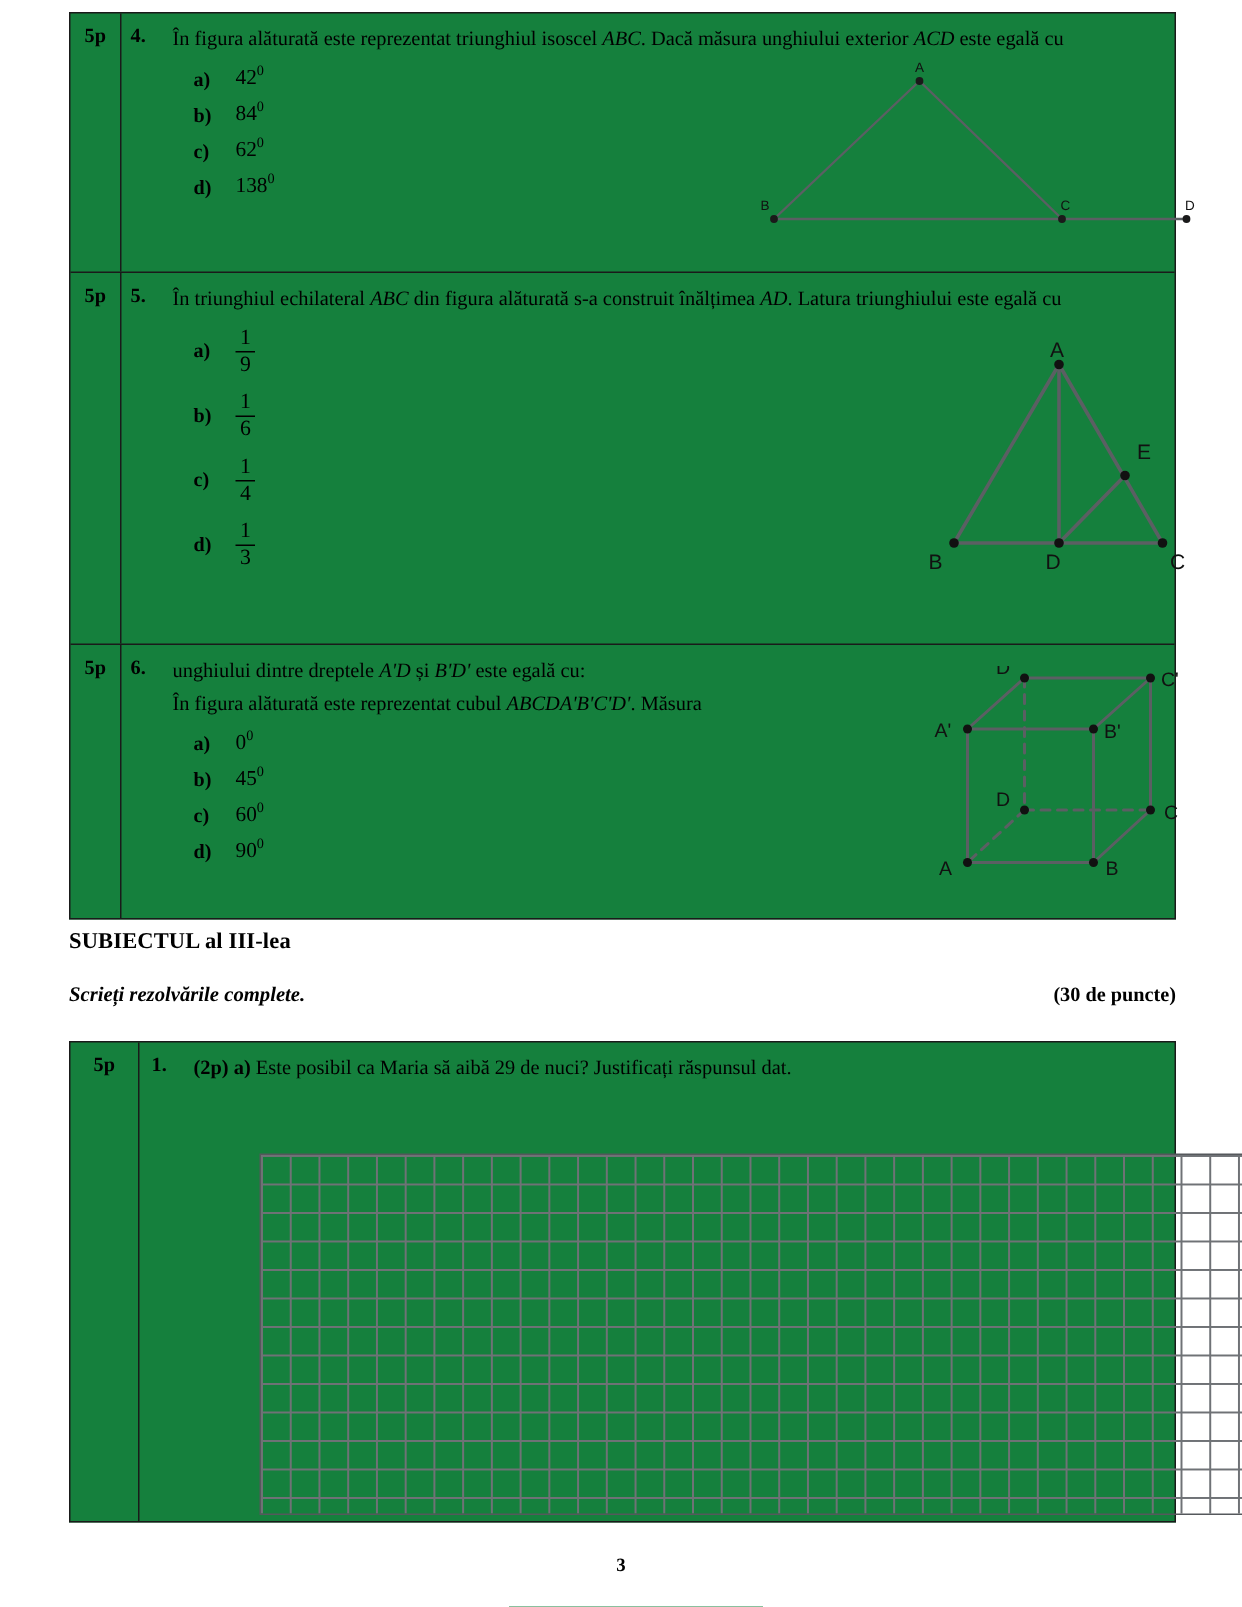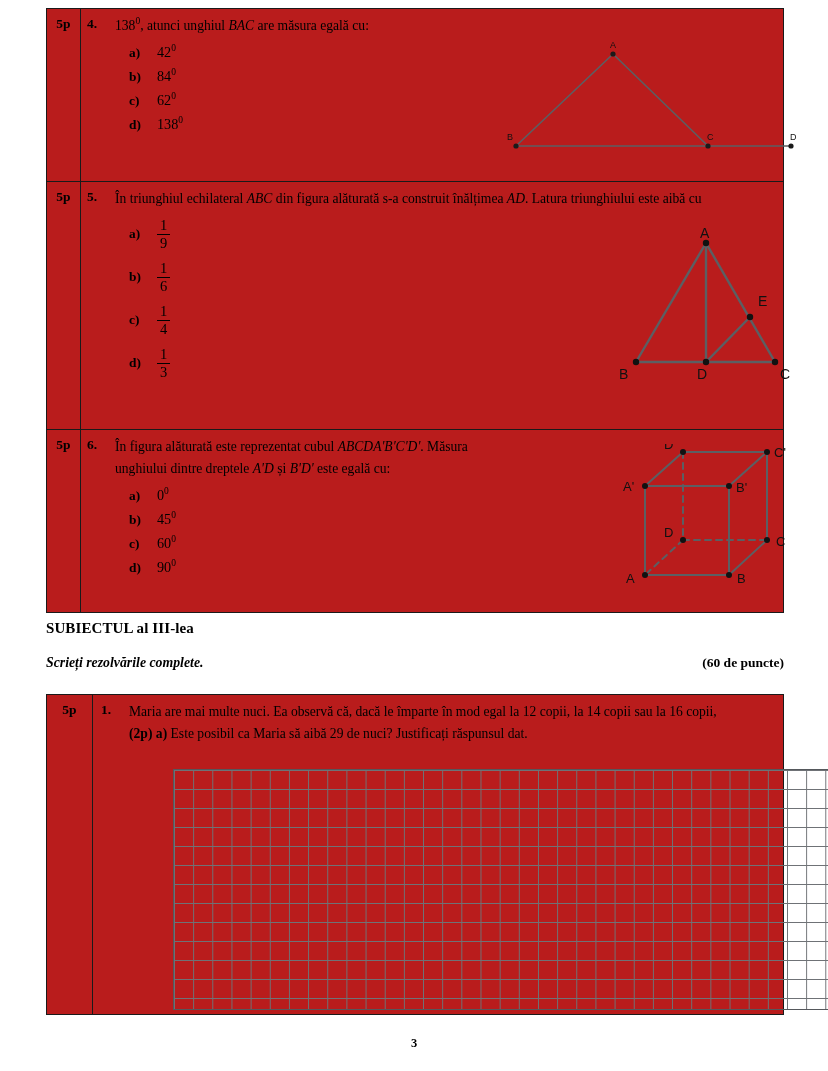--- a/index.html
+++ b/index.html
@@ -11,21 +11,21 @@
     position:relative;
     overflow:hidden;
   }
   .page{position:absolute;left:0;top:0;width:828px;height:1071px;}
 
   
   .qtable{
     position:absolute;
     border:1px solid #1a1a1a;
     box-sizing:border-box;
-    background:#b91c1c;
+    background:#15803d;
   }
   #table-mc{left:46px;top:8px;width:738px;height:605px;}
   #table-iii{left:46px;top:694px;width:738px;height:321px;}
 
   .qrow{
     position:relative;
     display:flex;
     box-sizing:border-box;
     border-bottom:1px solid #1a1a1a;
   }
@@ -123,22 +123,22 @@
 
 <div class="page">
 
   <div class="qtable" id="table-mc">
 
     <div class="qrow" style="height:173px;">
       <div class="col-pts">5p</div>
       <div class="col-num">4.</div>
       <div class="col-body">
 
-        <div class="stem narrow">
-          <span>138</span><span class="sup">0</span><span>, atunci unghiul </span><i>BAC</i><span> are măsura egală cu:</span>
+        <div class="stem">
+          <span>În figura alăturată este reprezentat triunghiul isoscel </span><i>ABC</i><span>. Dacă măsura unghiului exterior </span><i>ACD</i><span> este egală cu</span>
         </div>
 
         <div class="opts">
           <div class="opt">
             <span class="lbl">a)</span>
             <span class="val"><span>42</span><span class="sup">0</span></span>
           </div>
           <div class="opt">
             <span class="lbl">b)</span>
             <span class="val"><span>84</span><span class="sup">0</span></span>
@@ -175,21 +175,21 @@
 
       </div>
     </div>
 
     <div class="qrow" style="height:248px;">
       <div class="col-pts">5p</div>
       <div class="col-num">5.</div>
       <div class="col-body">
 
         <div class="stem mid">
-          <span>În triunghiul echilateral </span><i>ABC</i><span> din figura alăturată s-a construit înălțimea </span><i>AD</i><span>. Latura triunghiului este aibă cu</span>
+          <span>În triunghiul echilateral </span><i>ABC</i><span> din figura alăturată s-a construit înălțimea </span><i>AD</i><span>. Latura triunghiului este egală cu</span>
         </div>
 
         <div class="opts opts-frac">
           <div class="opt">
             <span class="lbl">a)</span>
             <span class="frac">
               <span class="num">1</span>
               <span class="den">9</span>
             </span>
           </div>
@@ -241,25 +241,25 @@
         </div>
 
       </div>
     </div>
 
     <div class="qrow" style="height:182px;border-bottom:none;">
       <div class="col-pts">5p</div>
       <div class="col-num">6.</div>
       <div class="col-body">
 
+        <div class="stem narrow">
+          <span>unghiului dintre dreptele </span><i>A'D</i><span> și </span><i>B'D'</i><span> este egală cu:</span>
+        </div>
         <div class="stem narrow" style="text-align:justify;">
           <span>În figura alăturată este reprezentat cubul </span><i>ABCDA'B'C'D'</i><span>. Măsura</span>
-        </div>
-        <div class="stem narrow">
-          <span>unghiului dintre dreptele </span><i>A'D</i><span> și </span><i>B'D'</i><span> este egală cu:</span>
         </div>
 
         <div class="opts">
           <div class="opt">
             <span class="lbl">a)</span>
             <span class="val"><span>0</span><span class="sup">0</span></span>
           </div>
           <div class="opt">
             <span class="lbl">b)</span>
             <span class="val"><span>45</span><span class="sup">0</span></span>
@@ -313,29 +313,28 @@
           </svg>
         </div>
 
       </div>
     </div>
 
   </div>
 
   <div class="sec-head">SUBIECTUL al III-lea</div>
   <div class="sec-instr">Scrieți rezolvările complete.</div>
-  <div class="sec-points">(60 de puncte)</div>
+  <div class="sec-points">(30 de puncte)</div>
 
   <div class="qtable" id="table-iii">
     <div class="qrow" style="height:319px;border-bottom:none;">
       <div class="col-pts">5p</div>
       <div class="col-num">1.</div>
       <div class="col-body" style="padding-right:4px;">
 
-        <div class="stem" style="max-width:676px;">Maria are mai multe nuci. Ea observă că, dacă le împarte în mod egal la 12 copii, la 14 copii sau la 16 copii,</div>
         <div class="stem" style="max-width:676px;">
           <b>(2p)</b>
           <b>a)</b>
           <span>Este posibil ca Maria să aibă 29 de nuci? Justificați răspunsul dat.</span>
         </div>
 
         <div class="gridwrap"></div>
 
       </div>
     </div>

